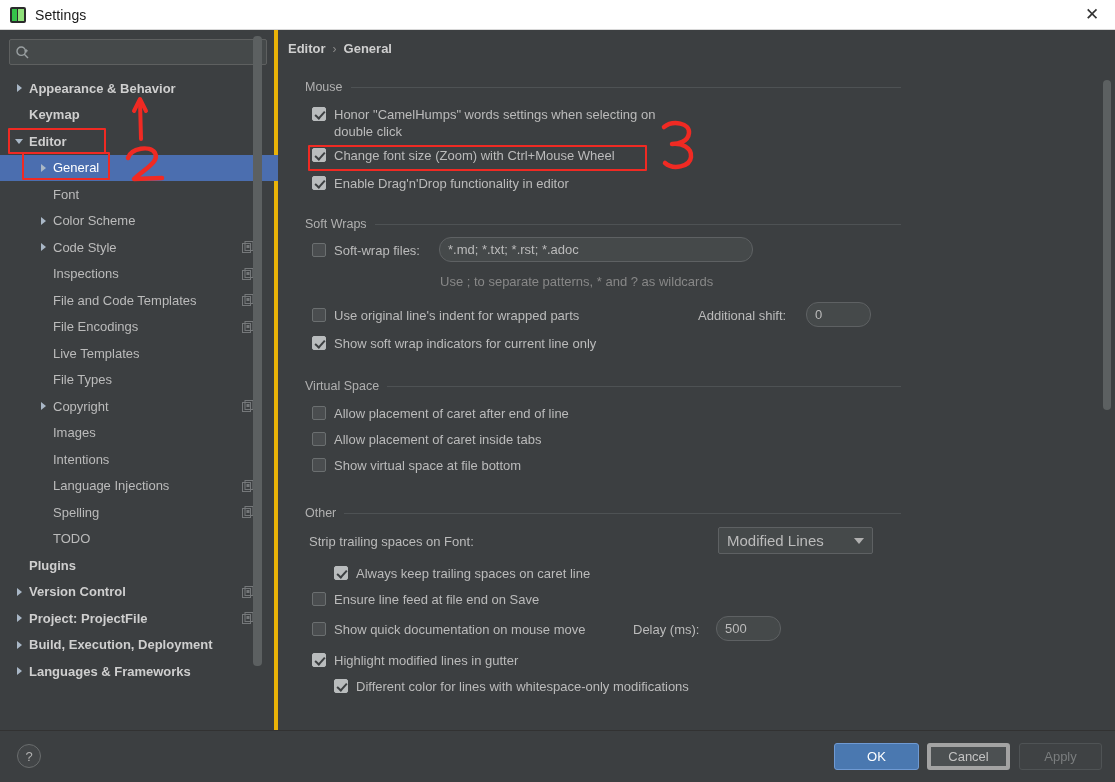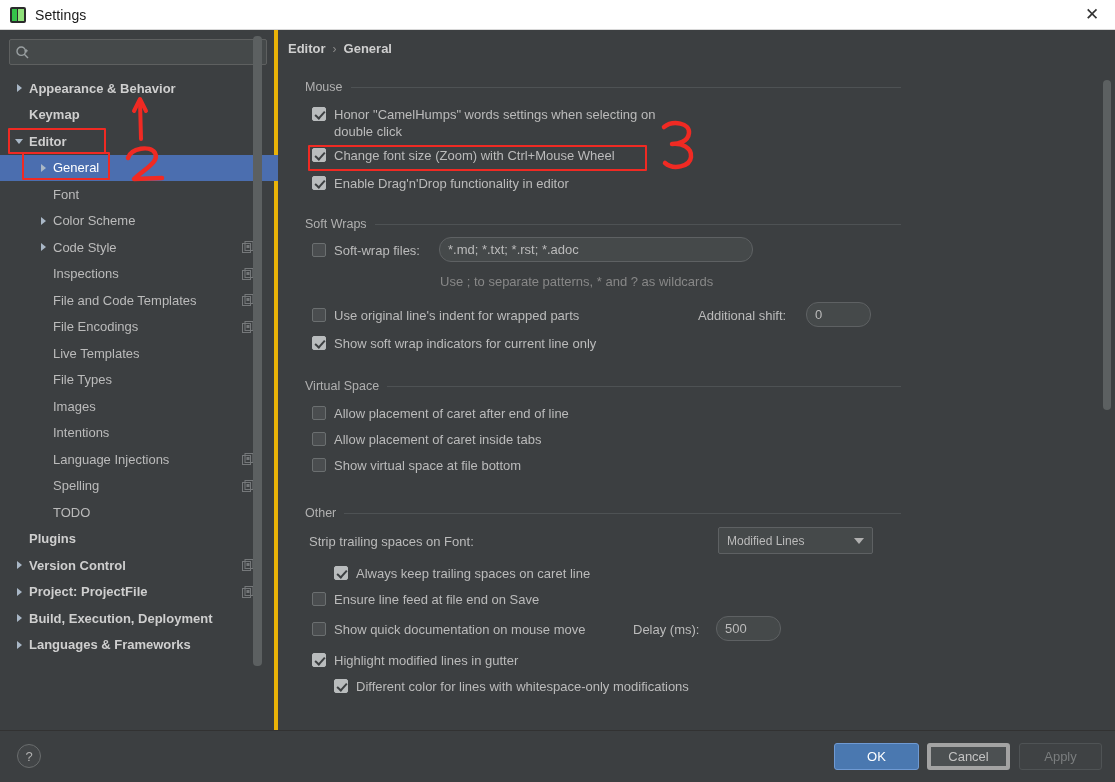--- a/index.html
+++ b/index.html
@@ -160,21 +160,21 @@
     font-family: "Liberation Sans", sans-serif; outline: none;
   }
   .hint {
     position: absolute; color: #878787; font-size: 13px;
   }
   .plain-label { position: absolute; color: #bbbbbb; font-size: 13px; }
 
   .combo {
     position: absolute; background: #45494a; border: 1px solid #5e6163;
     border-radius: 2px; display: flex; align-items: center;
-    padding: 0 8px; color: #bbbbbb; font-size: 12px; cursor: pointer;
+    padding: 0 8px; color: #bbbbbb; font-size: 15px; cursor: pointer;
   }
   .combo .caret {
     margin-left: auto; width: 0; height: 0;
     border-left: 5px solid transparent; border-right: 5px solid transparent;
     border-top: 6px solid #b0b0b0;
   }
 
   .main-sb-thumb {
     position: absolute; right: 4px; top: 10px; width: 8px; height: 330px;
     background: #5c6061; border-radius: 4px;
@@ -327,20 +327,33 @@
           </span>
           <span class="tree-label">Live Templates</span>
         </div>
         <div class="tree-row indent-2">
           <span class="arrow none">
             <i></i>
           </span>
           <span class="tree-label">File Types</span>
         </div>
         <div class="tree-row indent-2">
+          <span class="arrow ">
+            <i></i>
+          </span>
+          <span class="tree-label">Copyright</span>
+          <span class="copy-badge">
+            <svg width="12" height="12" viewBox="0 0 12 12">
+              <rect x="0.5" y="2.5" width="8" height="9" fill="none" stroke="#8b8f91"></rect>
+              <rect x="3" y="0.5" width="8" height="9" fill="none" stroke="#8b8f91"></rect>
+              <rect x="4.5" y="4" width="3" height="3" fill="#8b8f91"></rect>
+            </svg>
+          </span>
+        </div>
+        <div class="tree-row indent-2">
           <span class="arrow none">
             <i></i>
           </span>
           <span class="tree-label">Images</span>
         </div>
         <div class="tree-row indent-2">
           <span class="arrow none">
             <i></i>
           </span>
           <span class="tree-label">Intentions</span>

